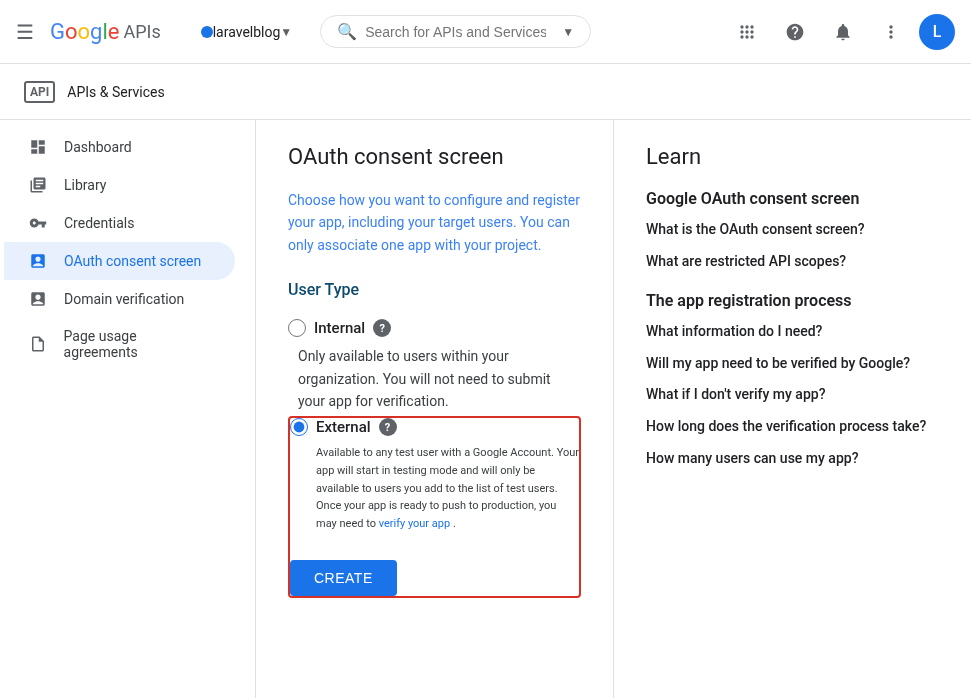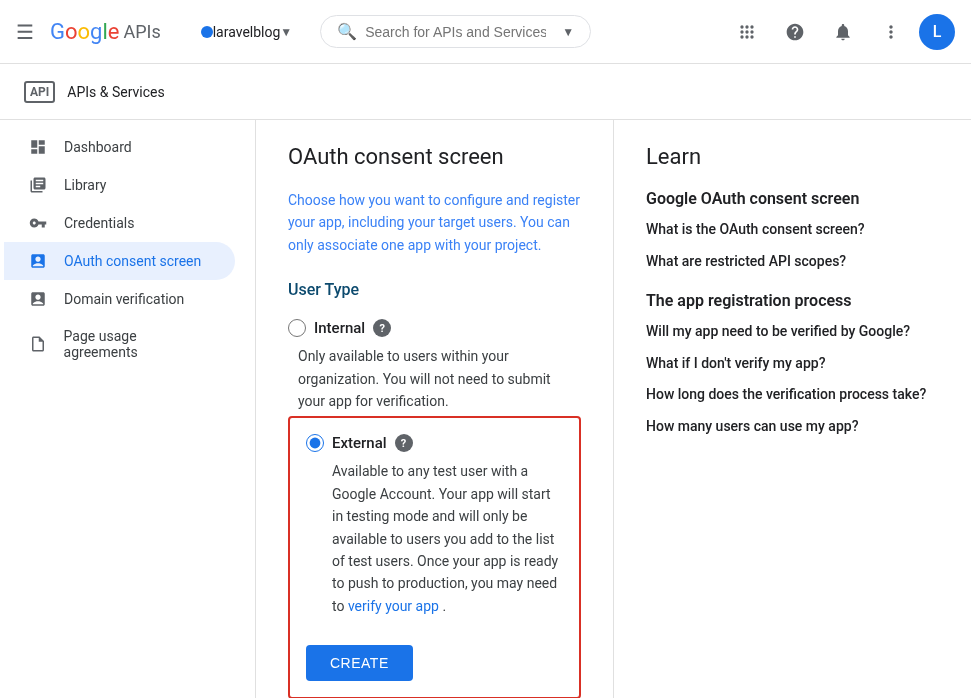--- a/index.html
+++ b/index.html
@@ -134,25 +134,24 @@
       color: white; font-size: 11px; font-weight: 700;
       display: flex; align-items: center; justify-content: center;
       cursor: pointer;
     }
     .radio-description { font-size: 14px; color: #3c4043; line-height: 1.6; margin-left: 10px; }
 
     
     .external-box {
       border: 2px solid #d93025;
       border-radius: 4px;
-      padding: 16px;
       margin-bottom: 20px;
     }
     .external-description {
-      font-size: 14px; color: #3c4043; line-height: 1.6; margin-left: 26px;
+      font-size: 11px; color: #3c4043; line-height: 1.6; margin-left: 26px;
     }
     .verify-link { color: #1a73e8; text-decoration: none; }
 
     
     .create-btn {
       background: #1a73e8;
       color: white;
       border: none;
       border-radius: 4px;
       padding: 10px 24px;
@@ -336,19 +335,20 @@
   </div>
 
   <div class="learn-panel">
     <h2 class="learn-title">Learn</h2>
 
     <div class="learn-section-title">Google OAuth consent screen</div>
     <a href="#" class="learn-link">What is the OAuth consent screen?</a>
     <a href="#" class="learn-link">What are restricted API scopes?</a>
 
     <div class="learn-section-title">The app registration process</div>
+    <a href="#" class="learn-link">What information do I need?</a>
     <a href="#" class="learn-link">Will my app need to be verified by Google?</a>
     <a href="#" class="learn-link">What if I don't verify my app?</a>
     <a href="#" class="learn-link">How long does the verification process take?</a>
     <a href="#" class="learn-link">How many users can use my app?</a>
   </div>
 
 </div>
 
 </body></html>

